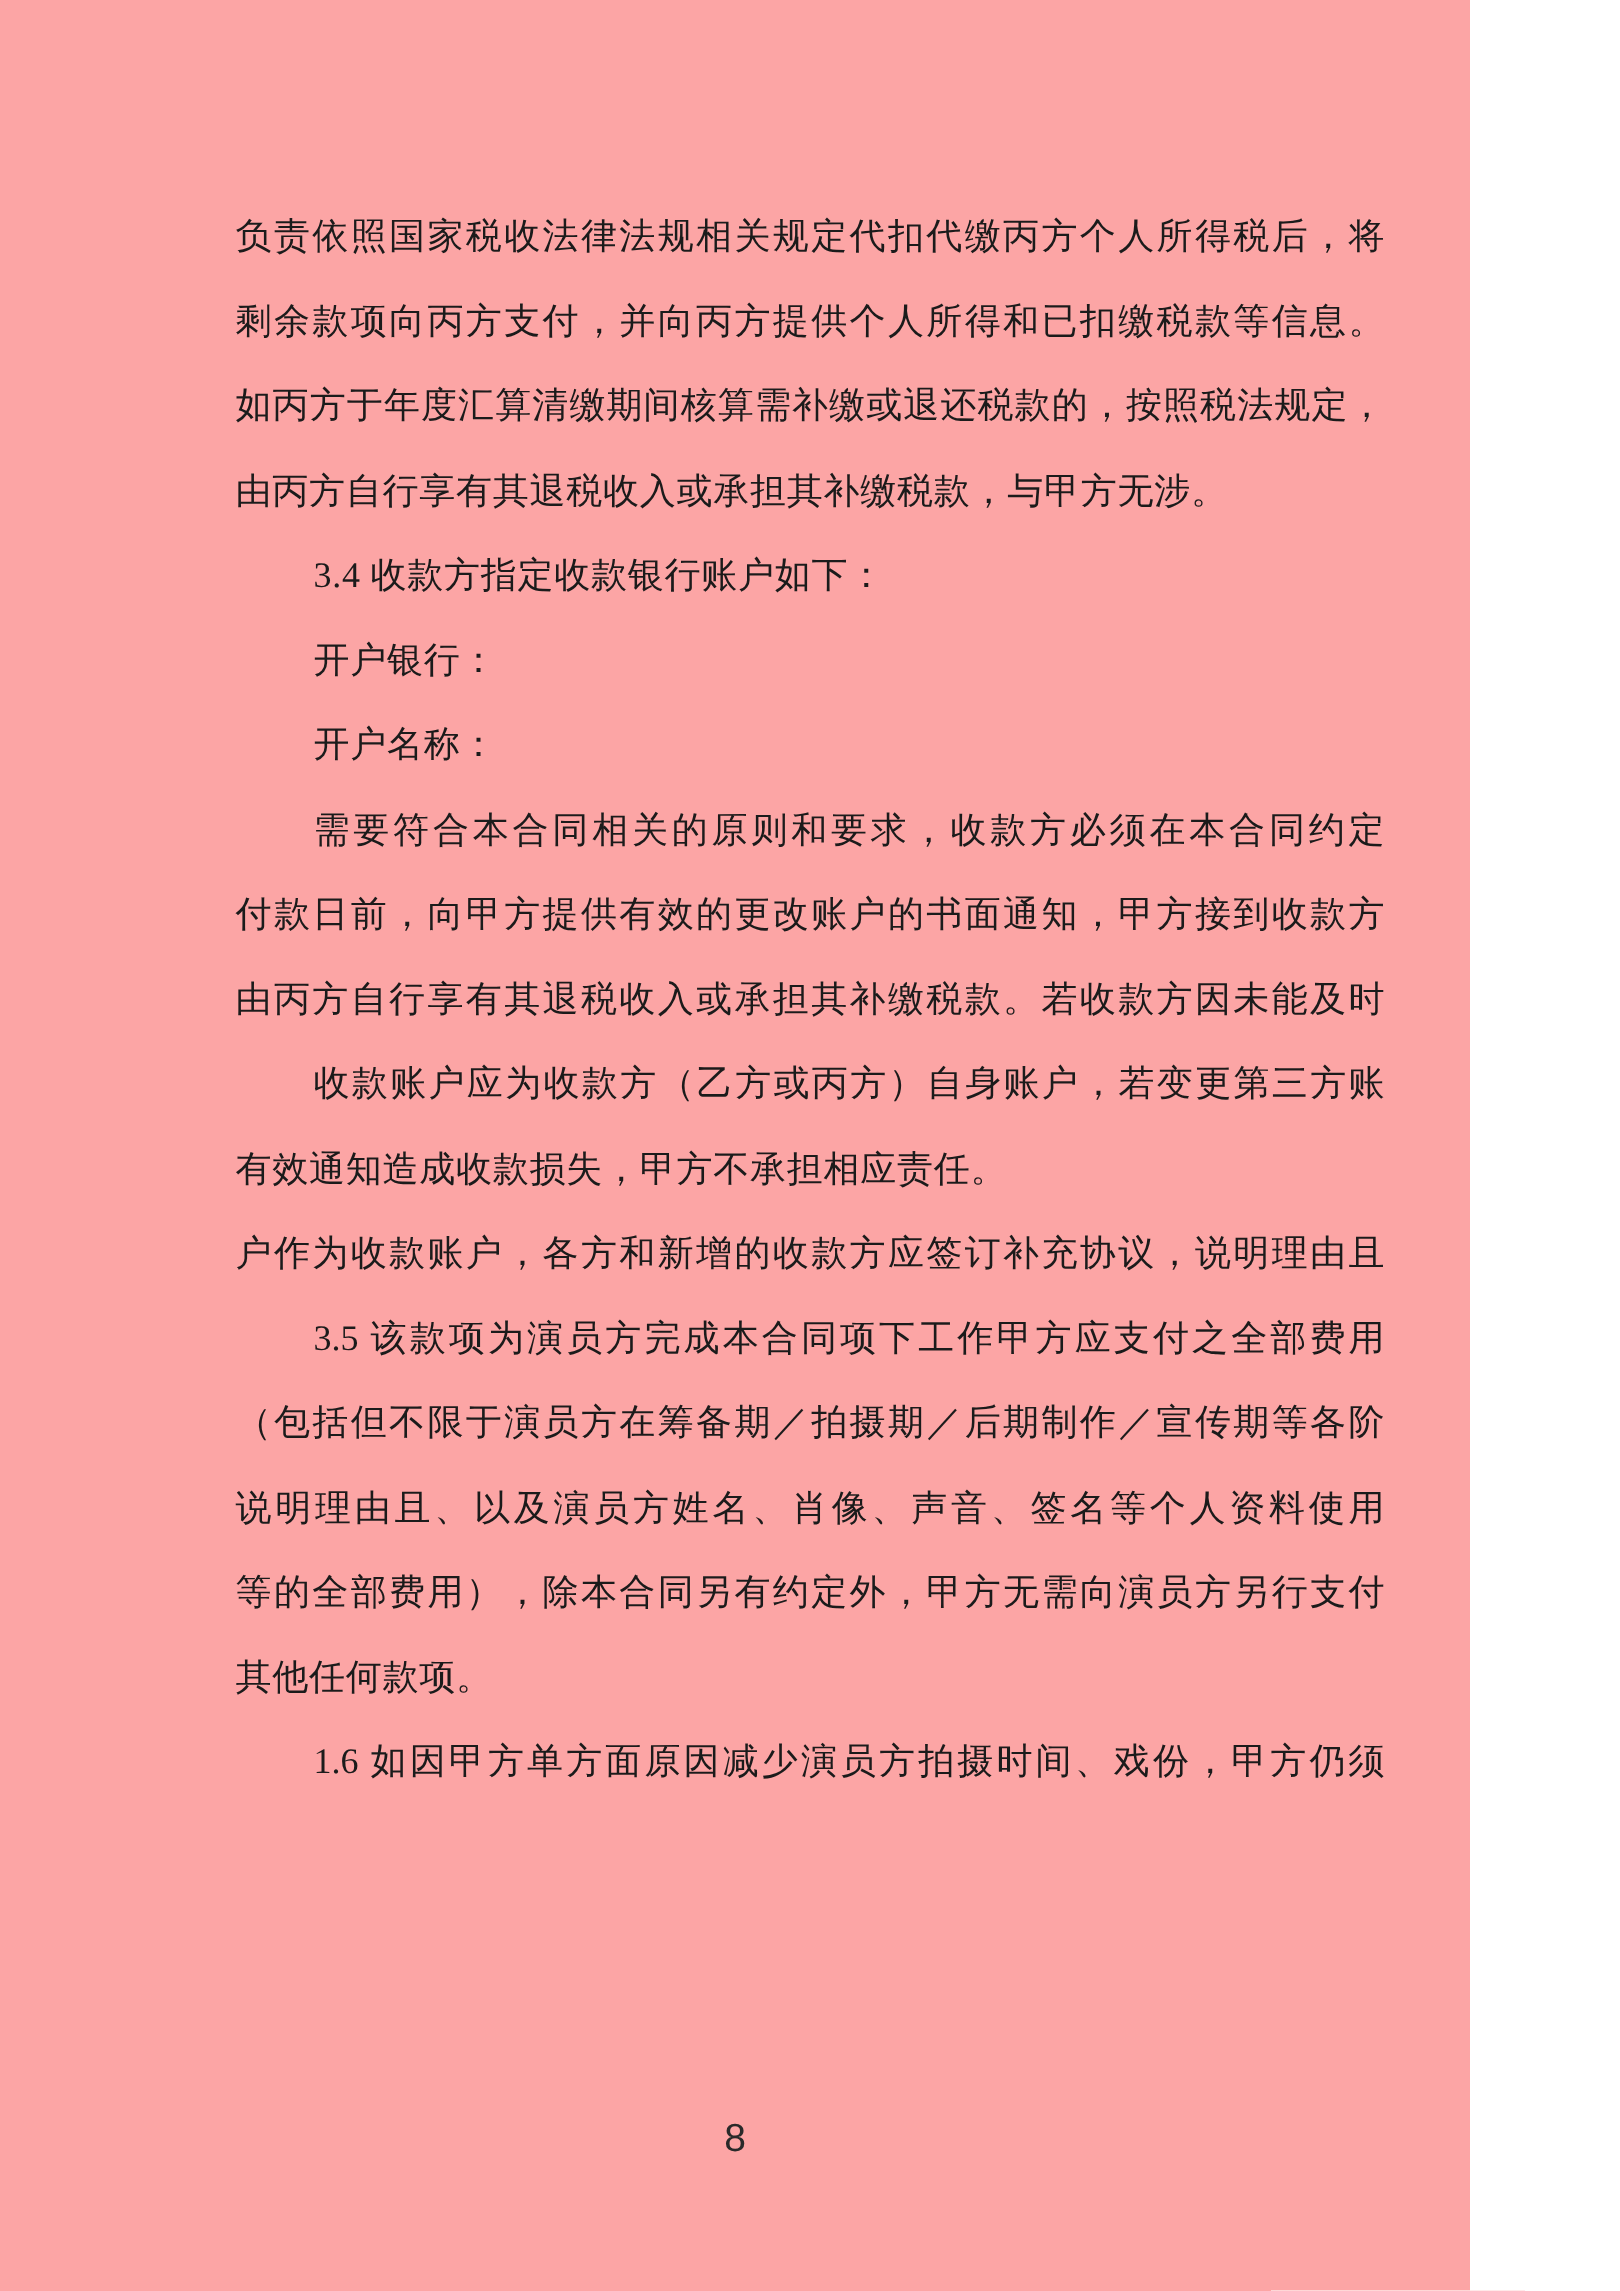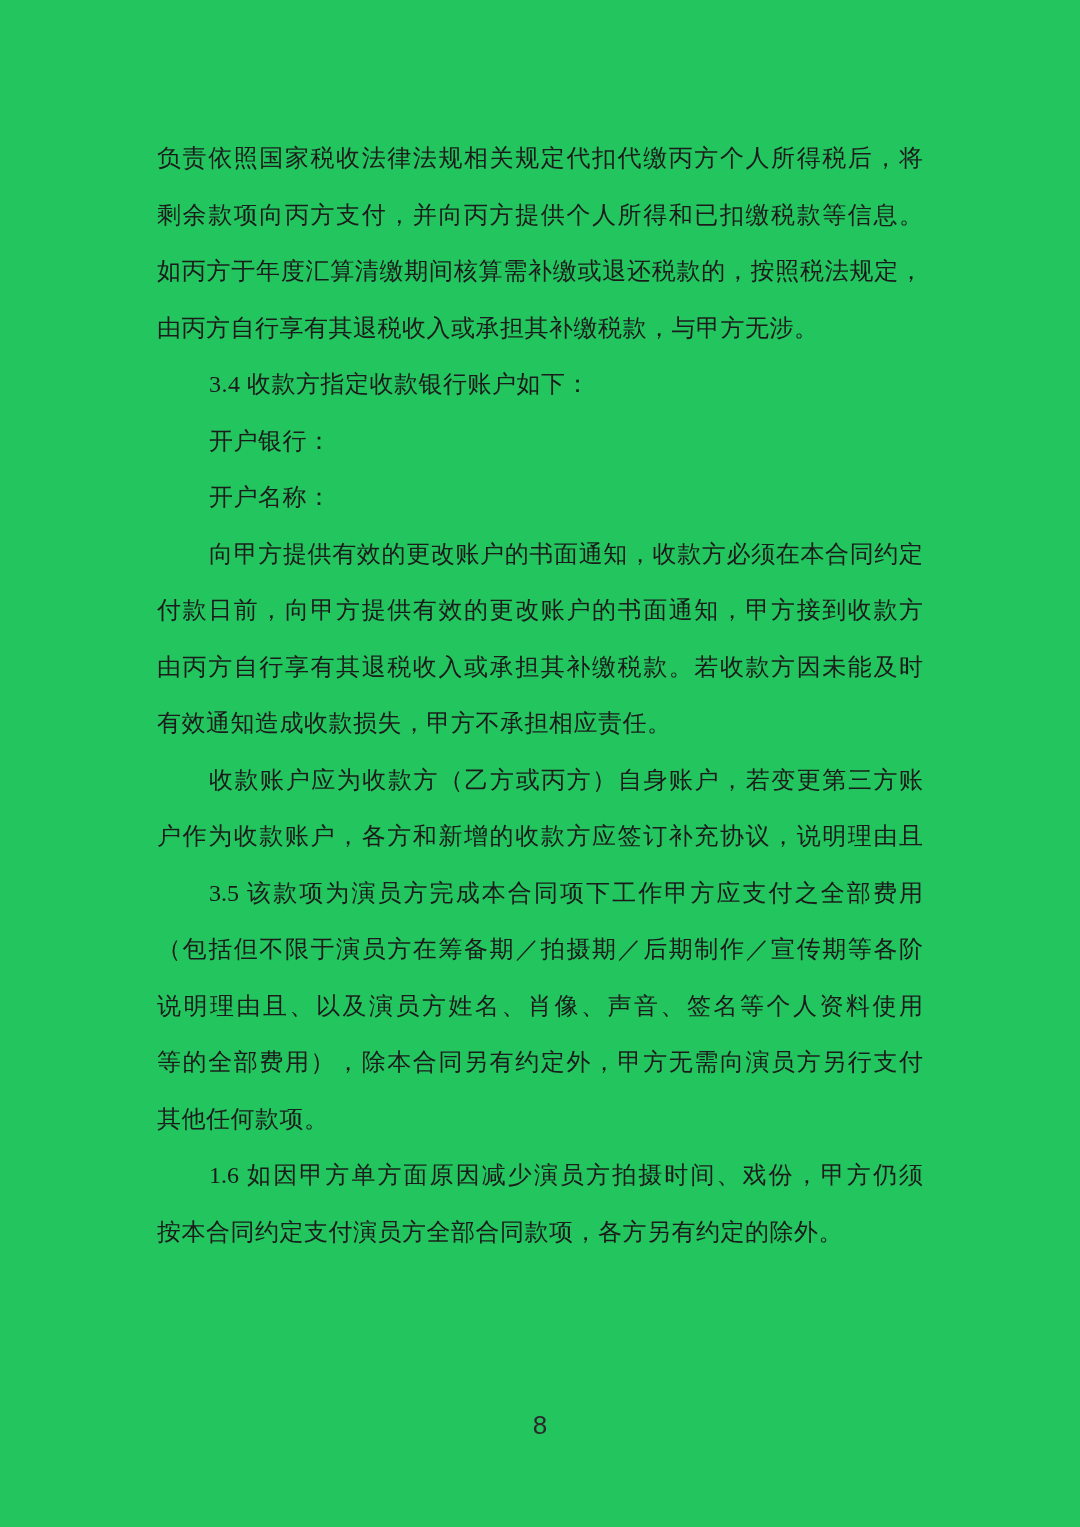--- a/index.html
+++ b/index.html
@@ -2,23 +2,23 @@
 <html><head>
 <meta charset="utf-8">
 <style>
   html, body {
     margin: 0;
     padding: 0;
     background: #ffffff;
   }
   .page {
     position: relative;
-    width: 1080px;
+    width: 980px;
     height: 1527px;
-    background: #22c55e;
+    background: #fca5a5;
     overflow: hidden;
     font-family: "Liberation Serif", "DejaVu Serif", serif;
   }
   .doc-body {
     position: absolute;
     left: 157px;
     top: 130px;
     width: 766px;
   }
   .line {
@@ -54,28 +54,27 @@
 
 <div class="page">
   <div class="doc-body">
       <div class="line flush">负责依照国家税收法律法规相关规定代扣代缴丙方个人所得税后，将</div>
       <div class="line flush">剩余款项向丙方支付，并向丙方提供个人所得和已扣缴税款等信息。</div>
       <div class="line flush">如丙方于年度汇算清缴期间核算需补缴或退还税款的，按照税法规定，</div>
       <div class="line">由丙方自行享有其退税收入或承担其补缴税款，与甲方无涉。</div>
       <div class="line indent">3.4 收款方指定收款银行账户如下：</div>
       <div class="line indent">开户银行：</div>
       <div class="line indent">开户名称：</div>
-      <div class="line indent flush">向甲方提供有效的更改账户的书面通知，收款方必须在本合同约定</div>
+      <div class="line indent flush">需要符合本合同相关的原则和要求，收款方必须在本合同约定</div>
       <div class="line flush">付款日前，向甲方提供有效的更改账户的书面通知，甲方接到收款方</div>
       <div class="line flush">由丙方自行享有其退税收入或承担其补缴税款。若收款方因未能及时</div>
+      <div class="line indent flush">收款账户应为收款方（乙方或丙方）自身账户，若变更第三方账</div>
       <div class="line">有效通知造成收款损失，甲方不承担相应责任。</div>
-      <div class="line indent flush">收款账户应为收款方（乙方或丙方）自身账户，若变更第三方账</div>
       <div class="line flush">户作为收款账户，各方和新增的收款方应签订补充协议，说明理由且</div>
       <div class="line indent flush">3.5 该款项为演员方完成本合同项下工作甲方应支付之全部费用</div>
       <div class="line flush">（包括但不限于演员方在筹备期／拍摄期／后期制作／宣传期等各阶</div>
       <div class="line flush">说明理由且、以及演员方姓名、肖像、声音、签名等个人资料使用</div>
       <div class="line flush">等的全部费用），除本合同另有约定外，甲方无需向演员方另行支付</div>
       <div class="line">其他任何款项。</div>
       <div class="line indent flush">1.6 如因甲方单方面原因减少演员方拍摄时间、戏份，甲方仍须</div>
-      <div class="line">按本合同约定支付演员方全部合同款项，各方另有约定的除外。</div>
     </div>
   <div class="page-number">8</div>
 </div>
 
 </body></html>

